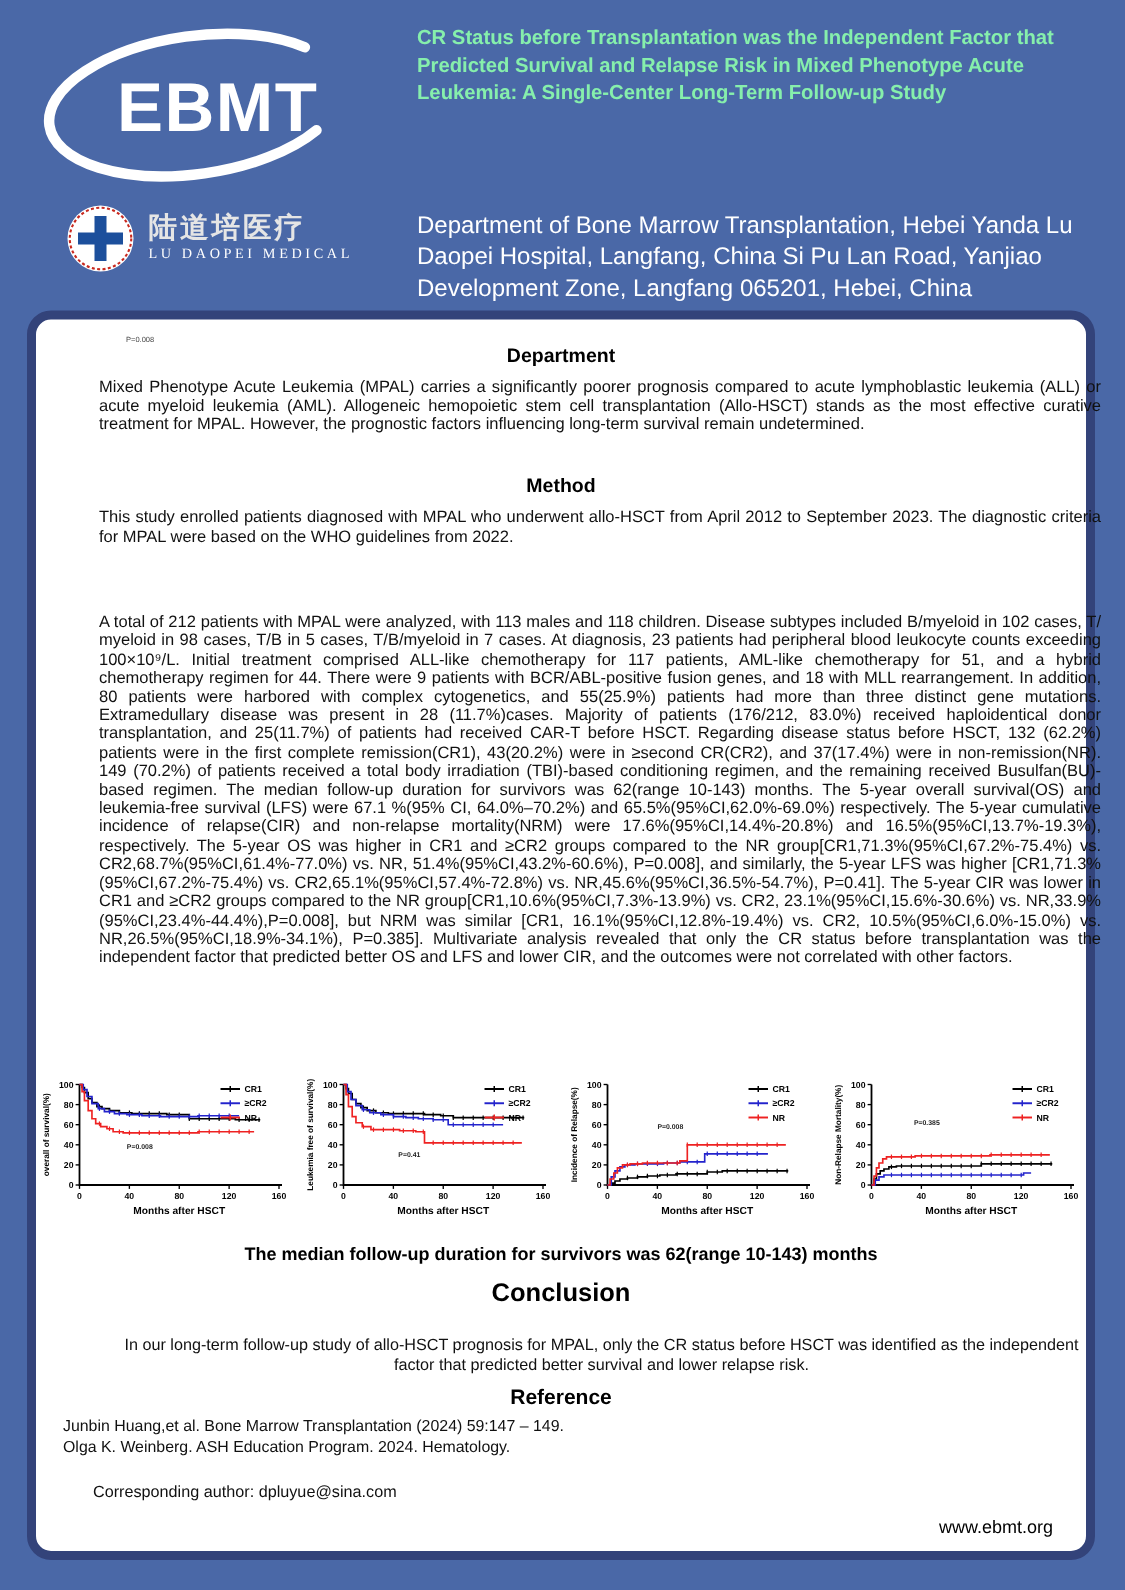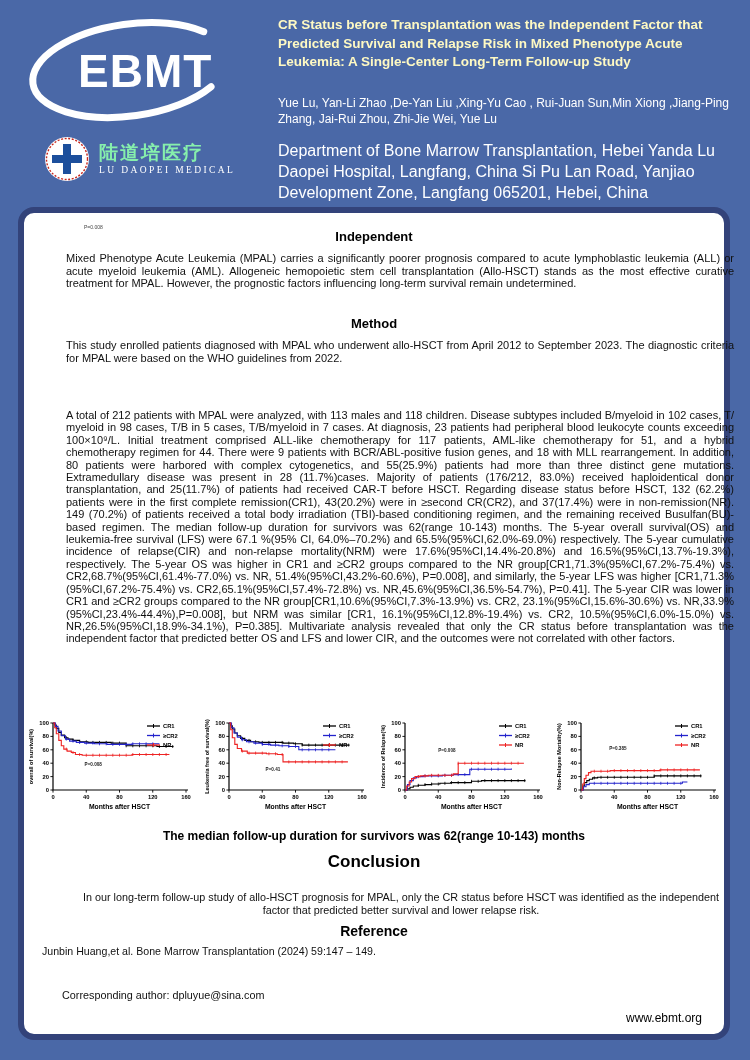--- a/index.html
+++ b/index.html
@@ -1,23 +1,23 @@
 <!DOCTYPE html>
 <html><head>
 <meta charset="utf-8">
 <style>
   html,body{margin:0;padding:0;}
   .poster{position:relative;width:750px;height:1060px;background:#4a68a7;font-family:"Liberation Sans",sans-serif;overflow:hidden;}
 
   
   .ebmt-logo{position:absolute;left:18px;top:10px;width:230px;height:122px;}
   .daopei{position:absolute;left:44px;top:136px;display:flex;align-items:center;gap:9px;}
-  .daopei-text .cn{color:#86efac;font-size:19px;font-weight:bold;letter-spacing:2px;line-height:1.1;}
+  .daopei-text .cn{color:#e5e5e5;font-size:19px;font-weight:bold;letter-spacing:2px;line-height:1.1;}
   .daopei-text .en{color:#fff;font-size:9.5px;font-family:"Liberation Serif",serif;letter-spacing:2.4px;margin-top:2px;}
-  .head-right{position:absolute;left:278px;top:16px;width:458px;color:#fef9c3;}
+  .head-right{position:absolute;left:278px;top:16px;width:458px;color:#86efac;}
   .head-title{font-size:13.5px;font-weight:bold;line-height:1.38;}
   .head-authors{position:absolute;left:278px;top:95px;width:458px;color:#fff;font-size:12px;line-height:1.35;}
   .head-affil{position:absolute;left:278px;top:141px;width:458px;color:#fff;font-size:16px;line-height:1.3;}
 
   
   .content-box{position:absolute;left:18px;top:207px;width:700px;height:821px;background:#fff;
                border:6px solid #33437a;border-radius:16px;}
   .stray-note{position:absolute;left:60px;top:11px;font-size:5px;color:#444;}
   .sec-h{position:absolute;left:0;width:100%;text-align:center;font-weight:bold;font-size:13px;color:#000;}
   .para{position:absolute;left:16px;width:668px;font-size:11px;line-height:12.5px;color:#111;text-align:justify;margin-left:26px;}
@@ -57,27 +57,26 @@
     </svg>
     <div class="daopei-text">
       <div class="cn">陆道培医疗</div>
       <div class="en">LU DAOPEI MEDICAL</div>
     </div>
   </div>
 
   <div class="head-right">
     <div class="head-title">CR Status before Transplantation was the Independent Factor that Predicted Survival and Relapse Risk in Mixed Phenotype Acute Leukemia: A Single-Center Long-Term Follow-up Study</div>
   </div>
-  <div class="head-authors">Yue Lu, Yan-Li Zhao ,De-Yan Liu ,Xing-Yu Cao , Rui-Juan Sun,Min Xiong ,Jiang-Ping Zhang, Jai-Rui Zhou, Zhi-Jie Wei, Yue Lu</div>
   <div class="head-affil">Department of Bone Marrow Transplantation, Hebei Yanda Lu Daopei Hospital, Langfang, China Si Pu Lan Road, Yanjiao Development Zone, Langfang 065201, Hebei, China</div>
 
   <div class="content-box">
     <div class="stray-note">P=0.008</div>
 
-    <div class="sec-h" id="bg-head">Independent</div>
+    <div class="sec-h" id="bg-head">Department</div>
     <div class="para" id="bg-body">Mixed Phenotype Acute Leukemia (MPAL) carries a significantly poorer prognosis compared to acute lymphoblastic leukemia (ALL) or acute myeloid leukemia (AML). Allogeneic hemopoietic stem cell transplantation (Allo-HSCT) stands as the most effective curative treatment for MPAL. However, the prognostic factors influencing long-term survival remain undetermined.</div>
 
     <div class="sec-h" id="me-head">Method</div>
     <div class="para" id="me-body">This study enrolled patients diagnosed with MPAL who underwent allo-HSCT from April 2012 to September 2023. The diagnostic criteria for MPAL were based on the WHO guidelines from 2022.</div>
 
     <div class="para" id="re-body">A total of 212 patients with MPAL were analyzed, with 113 males and 118 children. Disease subtypes included B/myeloid in 102 cases, T/ myeloid in 98 cases, T/B in 5 cases, T/B/myeloid in 7 cases. At diagnosis, 23 patients had peripheral blood leukocyte counts exceeding 100×10⁹/L. Initial treatment comprised ALL-like chemotherapy for 117 patients, AML-like chemotherapy for 51, and a hybrid chemotherapy regimen for 44. There were 9 patients with BCR/ABL-positive fusion genes, and 18 with MLL rearrangement. In addition, 80 patients were harbored with complex cytogenetics, and 55(25.9%) patients had more than three distinct gene mutations. Extramedullary disease was present in 28 (11.7%)cases. Majority of patients (176/212, 83.0%) received haploidentical donor transplantation, and 25(11.7%) of patients had received CAR-T before HSCT. Regarding disease status before HSCT, 132 (62.2%) patients were in the first complete remission(CR1), 43(20.2%) were in ≥second CR(CR2), and 37(17.4%) were in non-remission(NR). 149 (70.2%) of patients received a total body irradiation (TBI)-based conditioning regimen, and the remaining received Busulfan(BU)-based regimen. The median follow-up duration for survivors was 62(range 10-143) months. The 5-year overall survival(OS) and leukemia-free survival (LFS) were 67.1 %(95% CI, 64.0%–70.2%) and 65.5%(95%CI,62.0%-69.0%) respectively. The 5-year cumulative incidence of relapse(CIR) and non-relapse mortality(NRM) were 17.6%(95%CI,14.4%-20.8%) and 16.5%(95%CI,13.7%-19.3%), respectively. The 5-year OS was higher in CR1 and ≥CR2 groups compared to the NR group[CR1,71.3%(95%CI,67.2%-75.4%) vs. CR2,68.7%(95%CI,61.4%-77.0%) vs. NR, 51.4%(95%CI,43.2%-60.6%), P=0.008],  and similarly, the 5-year LFS was higher [CR1,71.3%(95%CI,67.2%-75.4%) vs. CR2,65.1%(95%CI,57.4%-72.8%) vs.  NR,45.6%(95%CI,36.5%-54.7%), P=0.41]. The 5-year CIR was lower in CR1 and ≥CR2 groups compared to the NR group[CR1,10.6%(95%CI,7.3%-13.9%) vs. CR2, 23.1%(95%CI,15.6%-30.6%) vs.  NR,33.9%(95%CI,23.4%-44.4%),P=0.008], but NRM was similar [CR1, 16.1%(95%CI,12.8%-19.4%) vs. CR2, 10.5%(95%CI,6.0%-15.0%) vs. NR,26.5%(95%CI,18.9%-34.1%), P=0.385]. Multivariate analysis revealed that only the CR status before transplantation was the independent factor that predicted better OS and LFS and lower CIR, and the outcomes were not correlated with other factors.</div>
 
     <div class="charts-row">
       <div class="chart">
           <svg width="176" height="104" viewBox="0 0 176 104" font-family="Liberation Sans, sans-serif">
@@ -437,18 +436,19 @@
         </div>
     </div>
 
     <div class="fig-caption">The median follow-up duration for survivors was 62(range 10-143) months</div>
 
     <div class="sec-h" id="concl-head">Conclusion</div>
     <div class="para" id="concl-body">In our long-term follow-up study of allo-HSCT prognosis for MPAL, only the CR status before HSCT was identified as the independent factor that predicted better survival and lower relapse risk.</div>
 
     <div class="sec-h" id="ref-head">Reference</div>
     <div class="ref-line" id="ref-1">Junbin Huang,et al. Bone Marrow Transplantation (2024) 59:147 – 149.</div>
+    <div class="ref-line" id="ref-2">Olga K. Weinberg. ASH Education Program. 2024. Hematology.</div>
 
     <div class="corresponding">Corresponding author: dpluyue@sina.com</div>
     <div class="website">www.ebmt.org</div>
   </div>
 
 </div>
 
 </body></html>

